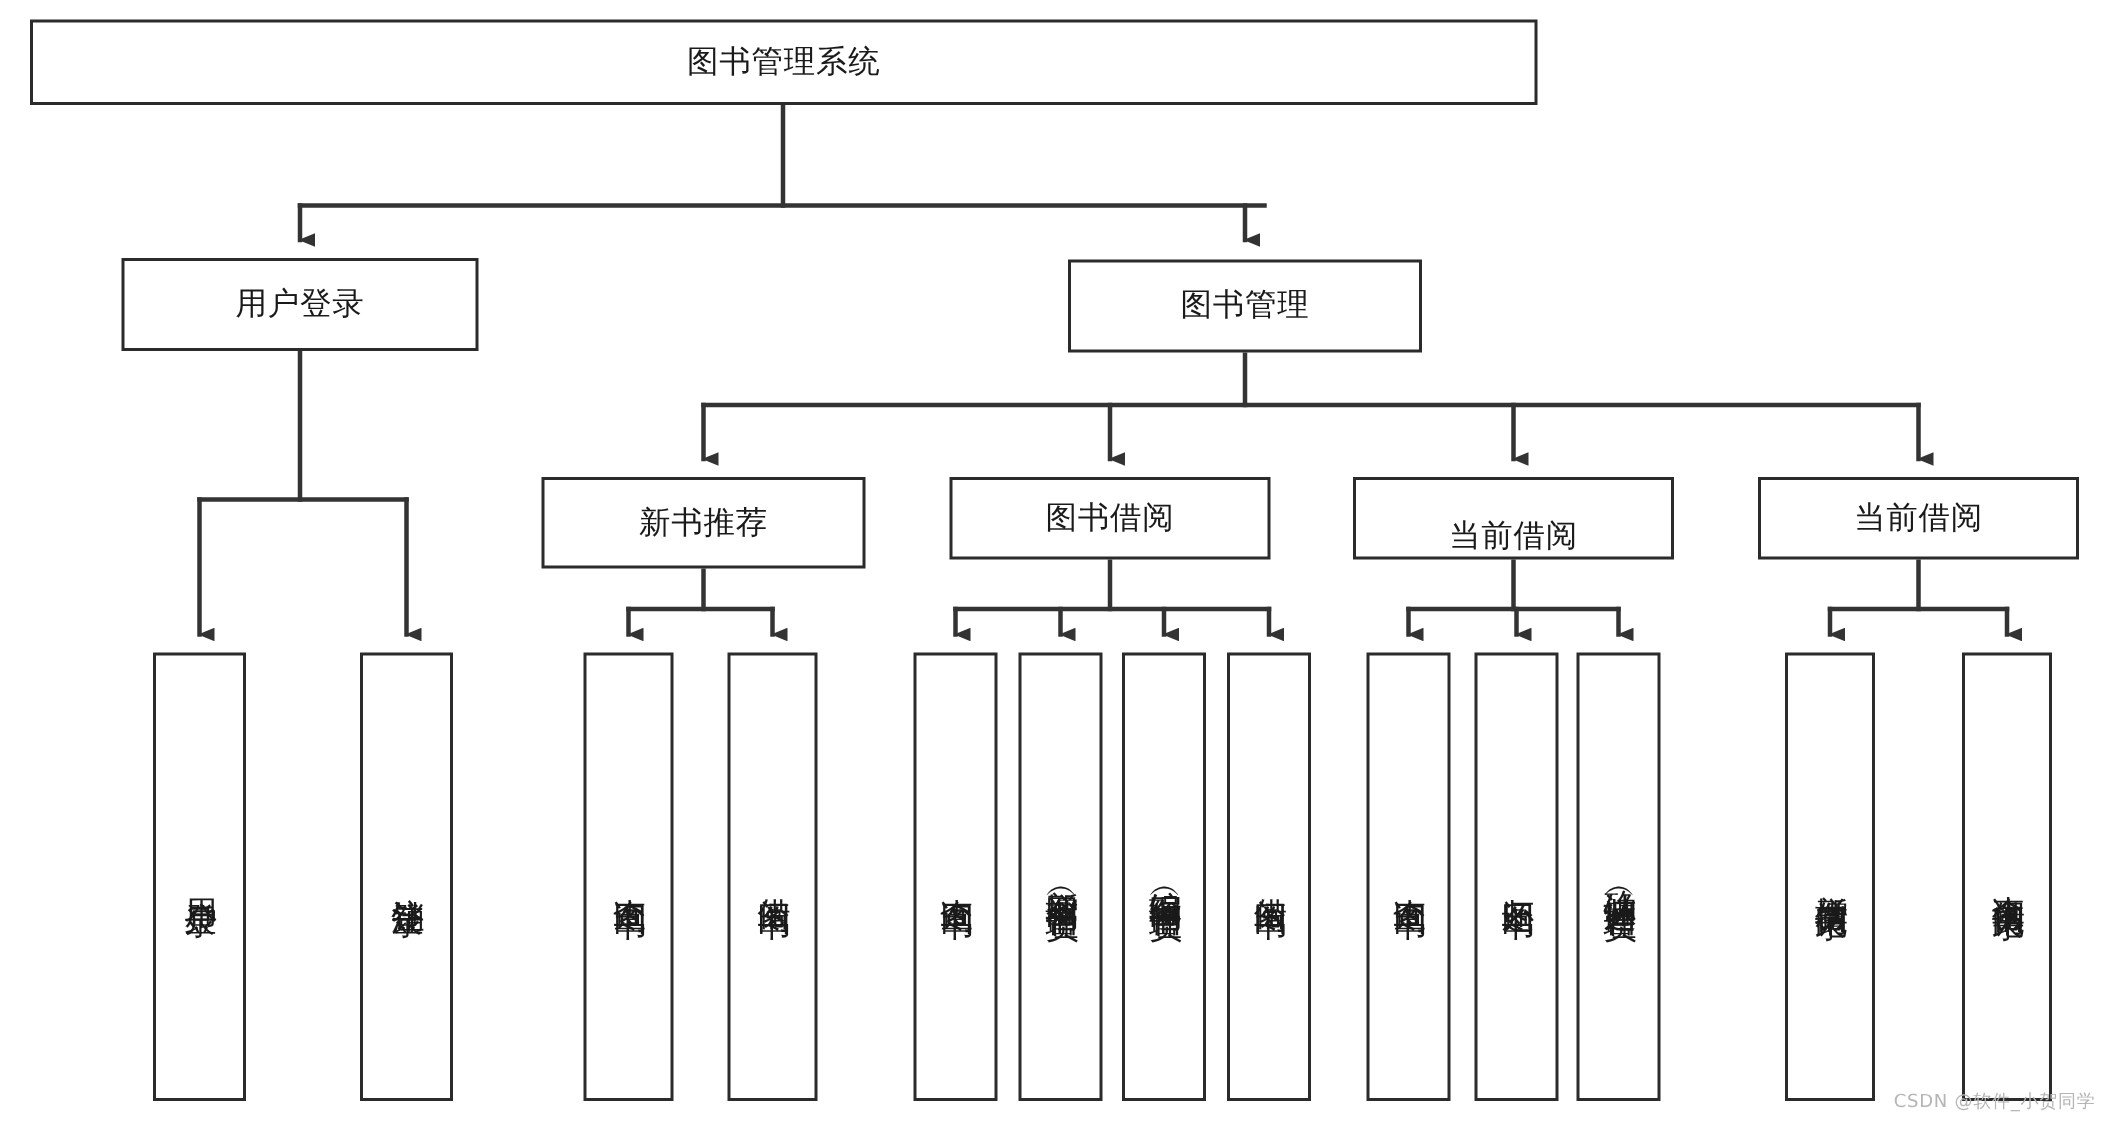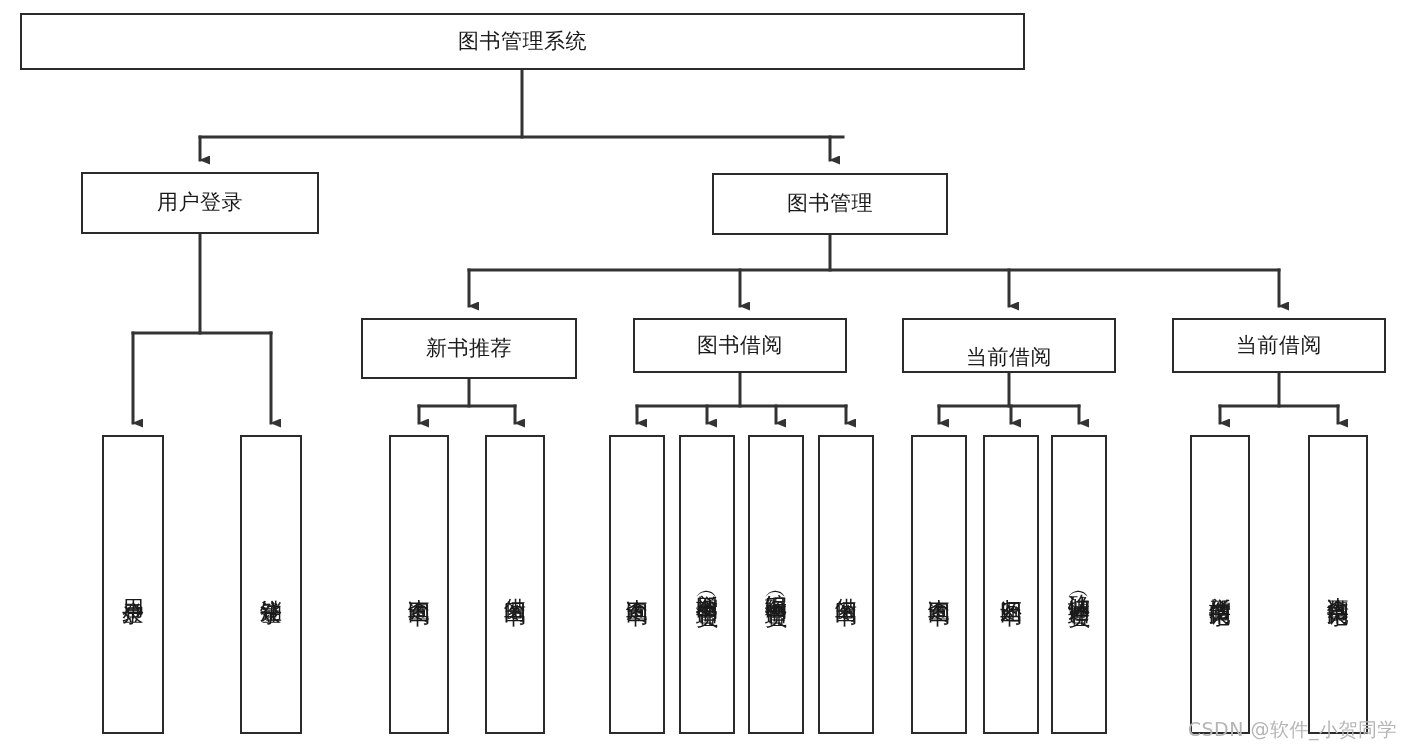--- a/index.html
+++ b/index.html
@@ -46,21 +46,21 @@
     writing-mode: vertical-rl;
     text-orientation: upright;
     line-height: 1.0;
     letter-spacing: 2px;
     font-size: 22px;
   }
   .watermark {
     position: absolute;
     right: 8px;
     bottom: 4px;
-    font-size: 19px;
+    font-size: 12px;
     color: #b5b5b5;
     letter-spacing: 0.5px;
     white-space: nowrap;
     pointer-events: none;
   }
 </style>
 </head>
 <body>
 
 <div id="canvas">

